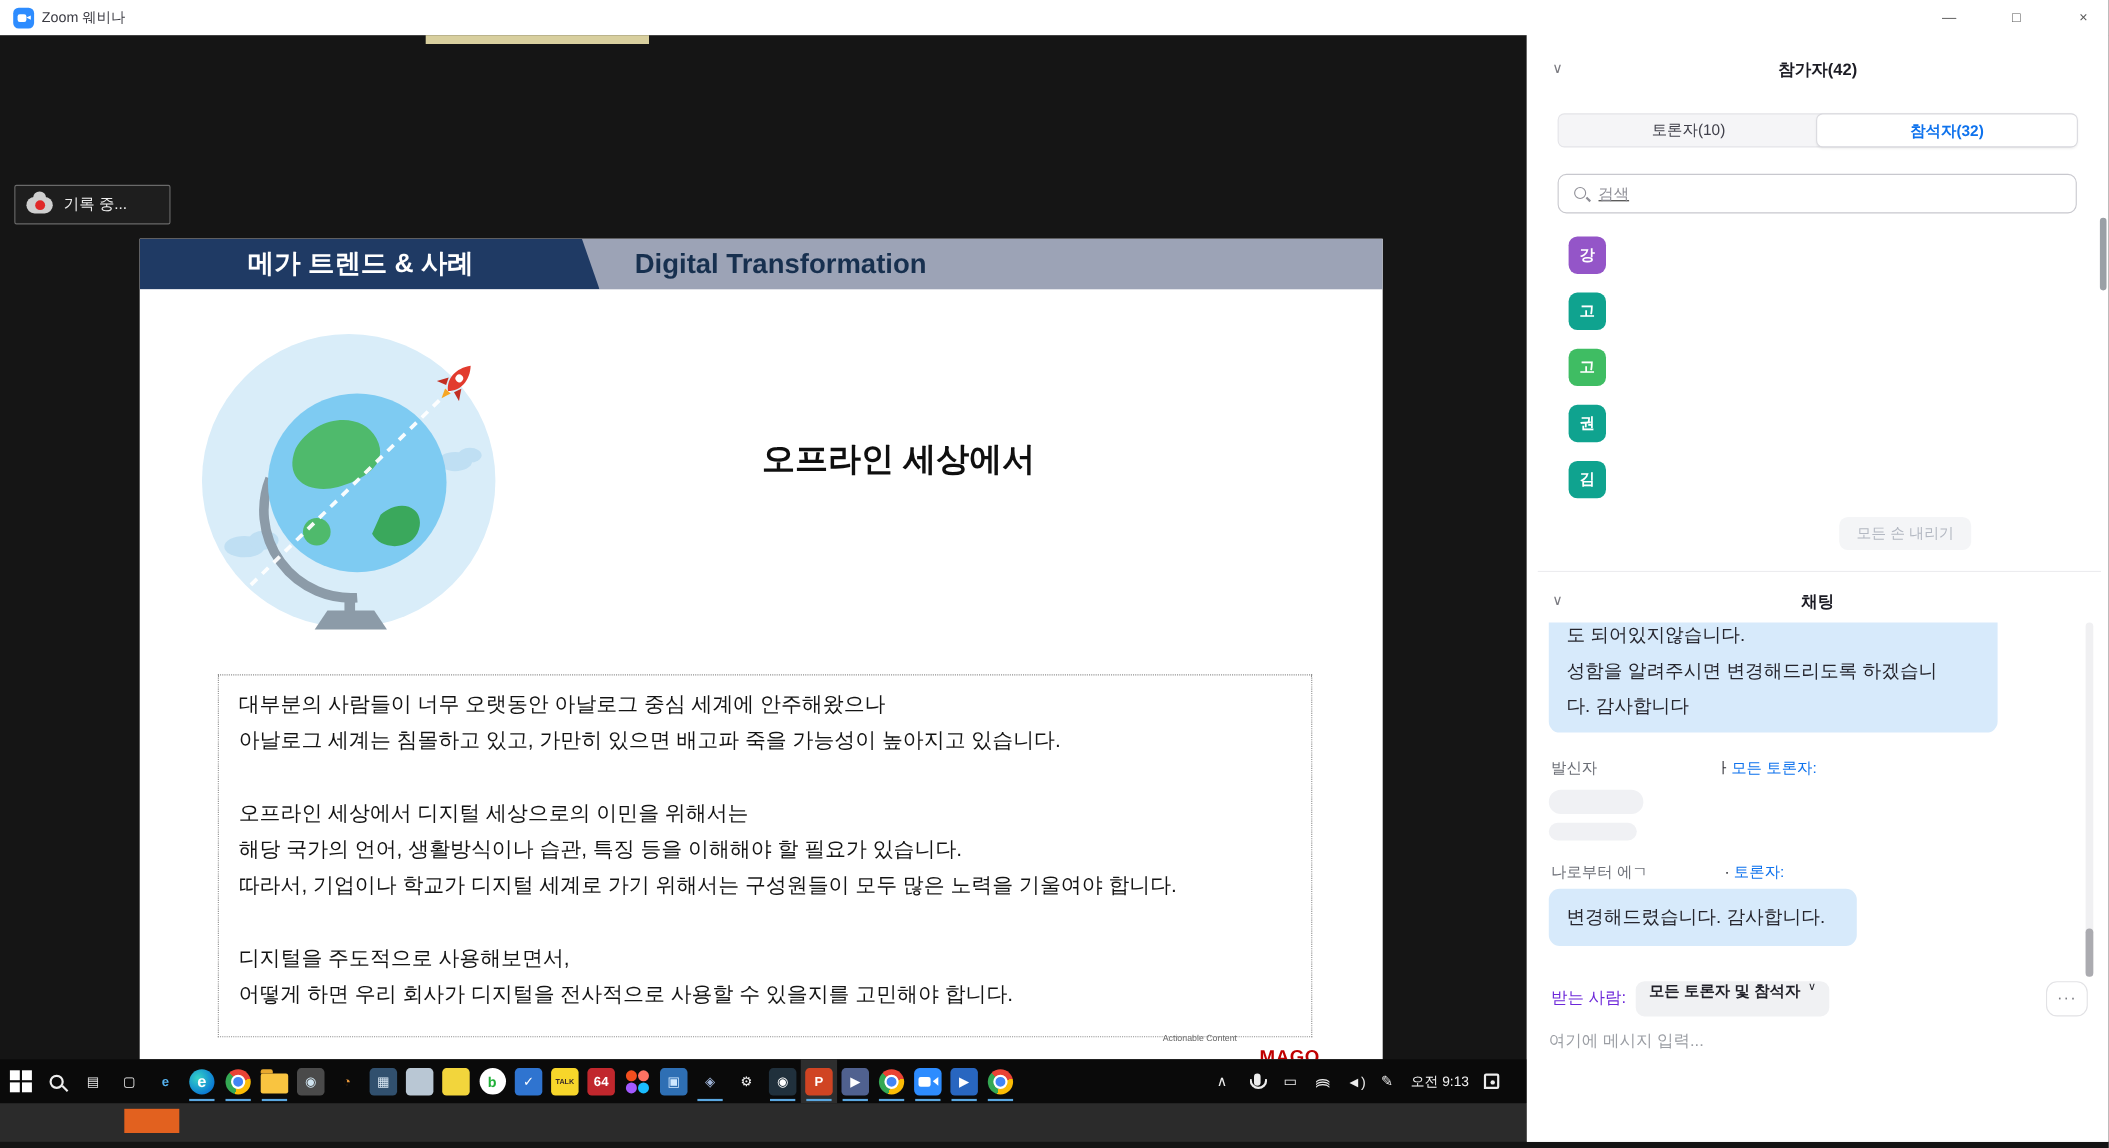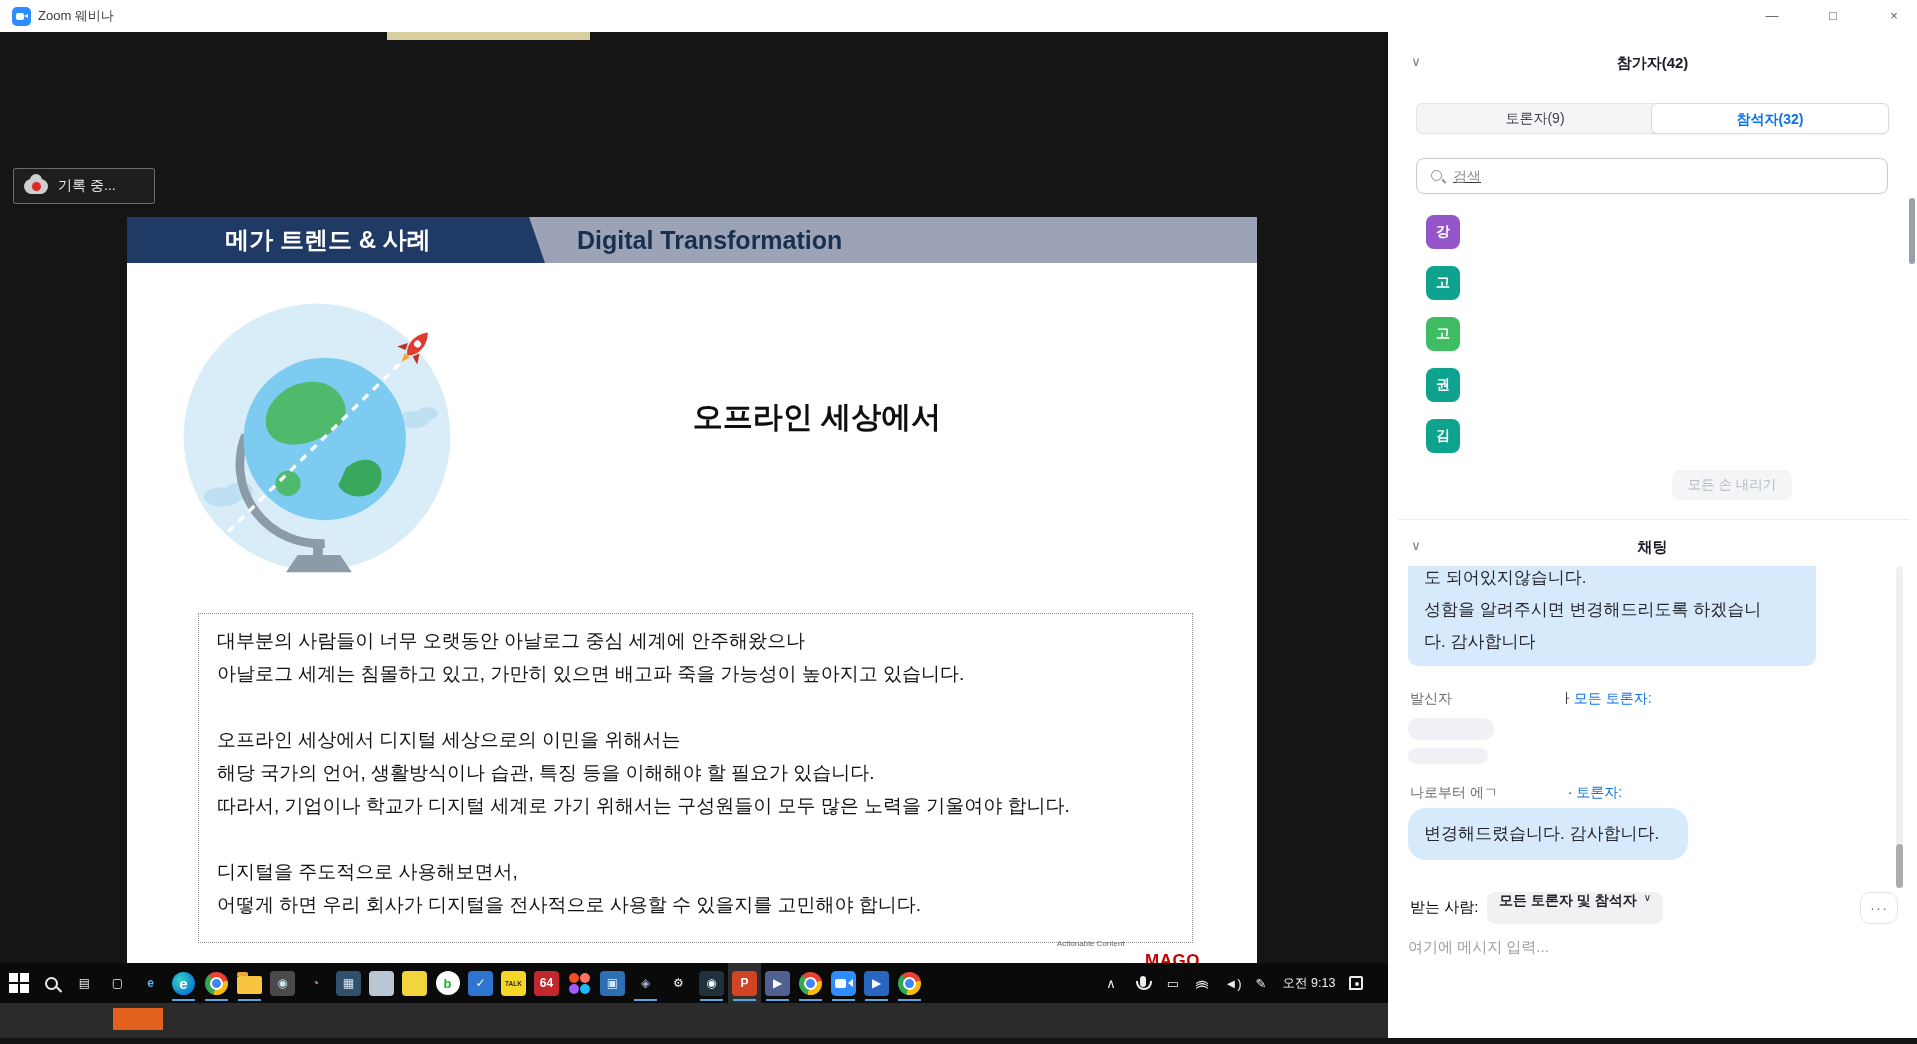--- a/index.html
+++ b/index.html
@@ -101,21 +101,21 @@
   .bubble { position:absolute; background:#D7EAFB; border-radius:10px; color:#26262e; font-size:17px; }
   .bubble .bline { line-height:32px; white-space:nowrap; }
   .meta { position:absolute; font-size:14px; white-space:nowrap; }
   .meta .gray { color:#6b6e76; } .meta .dark { color:#2c2c33; } .meta .blue { color:#0E72ED; }
   .blob { position:absolute; background:#f0f1f4; }
   .scroll-track { left:1896px; top:566px; width:7px; height:322px; background:#f0f0f2; border-radius:4px; }
   .scroll-thumb { left:1896px; top:844px; width:7px; height:44px; background:#ababb0; border-radius:4px; }
   .pscroll-thumb { left:1909px; top:198px; width:6px; height:66px; background:#9aa0a6; border-radius:3px; }
 
   
-  .to-label { left:1410px; top:898px; font-size:15px; color:#000000; }
+  .to-label { left:1410px; top:898px; font-size:15px; color:#6d28d9; }
   .recipient-pill { left:1487px; top:892px; height:32px; padding:0 12px; background:#f0f1f3; border-radius:8px; display:flex; align-items:flex-start; gap:7px; cursor:pointer; }
   .recipient-pill .rp-text { font-size:14px; font-weight:600; color:#1f1f27; white-space:nowrap; }
   .recipient-pill .rp-chev { font-size:10px; color:#1f1f27; }
   .more-btn { left:1860px; top:892px; width:38px; height:32px; background:#fff; border:1px solid #e2e2e5; border-radius:10px; text-align:center; line-height:30px; color:#7a7a80; font-size:15px; letter-spacing:1px; cursor:pointer; }
   .msg-input { left:1408px; top:932px; width:420px; height:28px; border:none; outline:none; font-size:15px; color:#ef4444; font-family:inherit; background:transparent; position:absolute; }
   .msg-input::placeholder { color:#9b9ea4; }
 </style>
 </head>
 <body>
 
@@ -325,21 +325,21 @@
   <div class="abs below-strip"></div>
   <div class="abs orange-frag"></div>
   <div class="abs bottom-line"></div>
 
   <div class="abs panel"></div>
 
   <div class="abs chev" style="left:1404px;top:50px;">∨</div>
   <div class="abs sec-title" style="top:54px;">참가자(42)</div>
 
   <div class="abs tabs">
-    <div class="abs tab-left">토론자(9)</div>
+    <div class="abs tab-left">토론자(10)</div>
     <div class="abs tab-right">참석자(32)</div>
   </div>
 
   <div class="abs searchbox">
     <span class="search-glyph"></span>
     <input type="text" placeholder="검색" style="">
   </div>
 
   <div>
       <div class="p-row" style="top: 210px;">
@@ -382,21 +382,21 @@
       <span style="display:inline-block;width:100px;"></span>
       <span class="dark">ㅏ</span><span class="blue">모든 토론자:</span>
     </div>
     <div class="blob" style="left:2px;top:152px;width:86px;height:22px;border-radius:11px;"></div>
     <div class="blob" style="left:2px;top:182px;width:80px;height:16px;border-radius:8px;"></div>
     <div class="meta" style="left:4px;top:218px;">
       <span class="gray">나로부터 에ㄱ</span>
       <span style="display:inline-block;width:62px;"></span>
       <span class="dark">·</span> <span class="blue">토론자:</span>
     </div>
-    <div class="bubble" style="left:2px;top:242px;width:280px;padding:10px 16px;border-radius:18px;">
+    <div class="bubble" style="left:2px;top:242px;width:280px;padding:10px 16px;">
       <div class="bline">변경해드렸습니다. 감사합니다.</div>
     </div>
   </div>
   <div class="abs scroll-track"></div>
   <div class="abs scroll-thumb"></div>
 
   <div class="abs to-label">받는 사람:</div>
   <div class="abs recipient-pill">
     <span class="rp-text">모든 토론자 및 참석자</span>
     <span class="rp-chev">∨</span>

